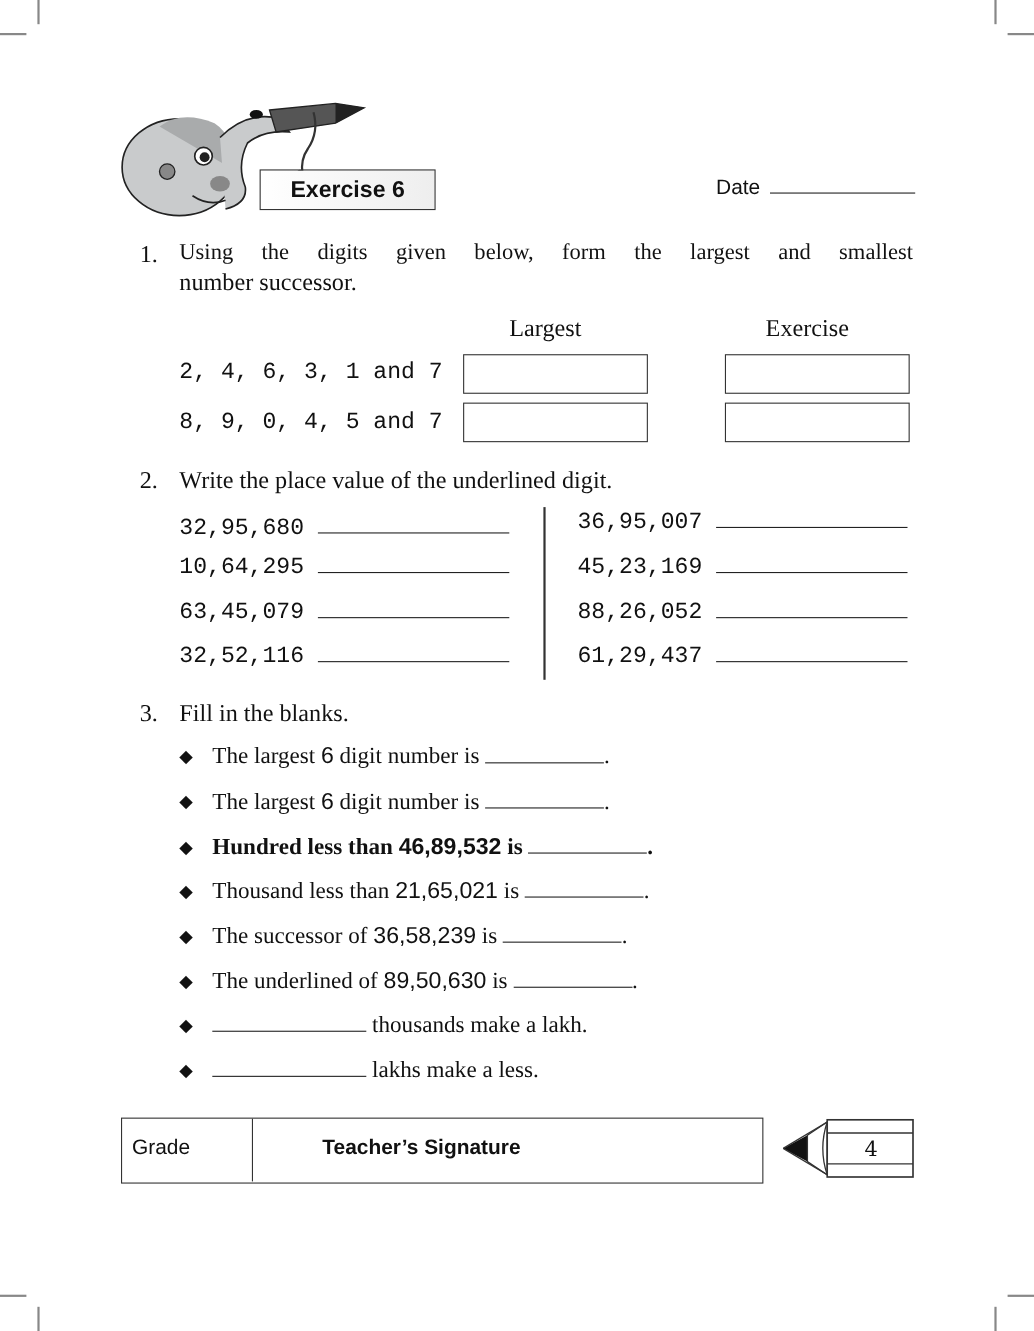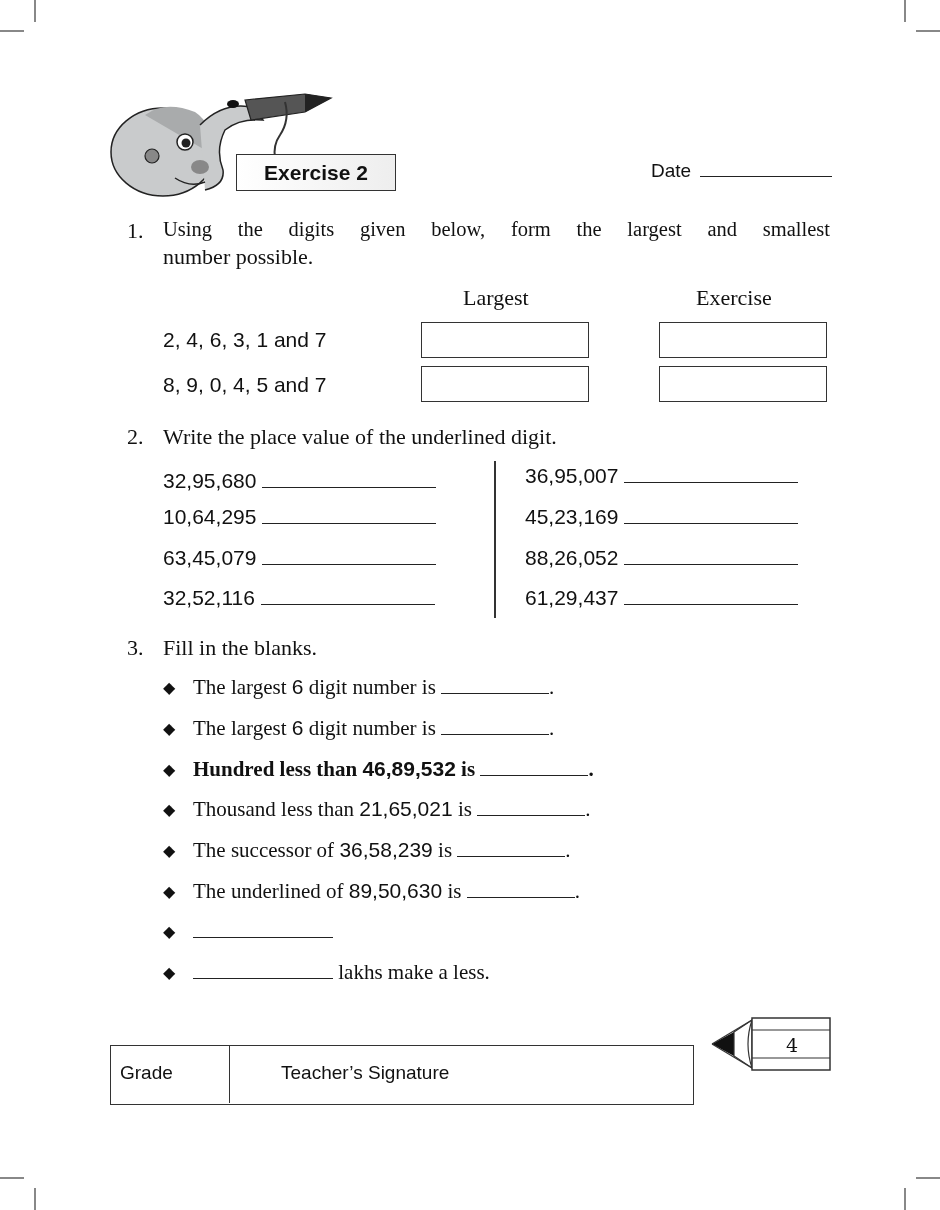--- a/index.html
+++ b/index.html
@@ -2,21 +2,21 @@
 <html><head>
 <meta charset="utf-8">
 <style>
   html,body{margin:0;padding:0;background:#fff;}
   body{width:940px;height:1210px;position:relative;overflow:hidden;color:#111;}
   .serif{font-family:"DejaVu Serif","Liberation Serif",serif;}
   .sans{font-family:"Liberation Sans","DejaVu Sans",sans-serif;text-align:center;}
   .abs{position:absolute;}
   .crop{position:absolute;background:#888;}
   .q{font-family:"Liberation Serif","DejaVu Serif",serif;font-size:22px;}
-  .num{font-family:Liberation Sans, sans-serif;font-size:21px;}
+  .num{font-family:Liberation Mono, monospace;font-size:21px;}
   .box{position:absolute;border:1.5px solid #333;background:#fff;width:166px;height:34px;}
   .line{display:inline-block;border-bottom:1.5px solid #222;vertical-align:baseline;}
   .bullet{position:absolute;left:163px;font-size:16px;}
   .fillrow{position:absolute;left:193px;font-family:"Liberation Serif",serif;font-size:21px;white-space:nowrap;}
   .fillrow .n{font-family:"Liberation Sans",sans-serif;}
   .pv{position:absolute;white-space:nowrap;}
 </style>
 </head>
 <body>
 
@@ -39,31 +39,31 @@
   <ellipse cx="95" cy="77" rx="9" ry="7" fill="#888"></ellipse>
   <path d="M70 88 Q85 98 100 92" fill="none" stroke="#222" stroke-width="1.5"></path>
   <ellipse cx="128" cy="14" rx="6" ry="4" fill="#111"></ellipse>
   <polygon points="140,10 200,4 226,8 200,22 146,30" fill="#555" stroke="#222" stroke-width="1.2"></polygon>
   <polygon points="200,4 226,8 200,22" fill="#222"></polygon>
   <path d="M180 12 Q185 30 175 45 Q168 55 170 68" fill="none" stroke="#333" stroke-width="2"></path>
   <circle cx="168" cy="68" r="3" fill="none" stroke="#333" stroke-width="1.5"></circle>
 </svg>
 
 <div class="abs sans" style="left:236px;top:154px;width:160px;height:37px;border:1.5px solid #333;background:linear-gradient(90deg,#fff,#eee);box-sizing:border-box;text-align:center;line-height:36px;font-weight:bold;font-size:21px;">
-  <span>Exercise 2</span>
+  <span>Exercise 6</span>
 </div>
 
 <div class="abs sans" style="left:651px;top:160px;font-size:19px;white-space:nowrap;">
   <span>Date</span>
   <span class="line" style="width:132px;margin-left:4px;"></span>
 </div>
 
 <div class="abs q" style="left:127px;top:218px;">1.</div>
 <div class="abs q" style="left:163px;top:218px;width:667px;text-align:justify;text-align-last:justify;white-space:nowrap;font-size:20.5px;">Using the digits given below, form the largest and smallest</div>
-<div class="abs q" style="left:163px;top:244px;">number possible.</div>
+<div class="abs q" style="left:163px;top:244px;">number successor.</div>
 <div class="abs q" style="left:463px;top:285px;">Largest</div>
 <div class="abs q" style="left:696px;top:285px;">Exercise</div>
 
 <div class="abs num" style="left:163px;top:328px;">2, 4, 6, 3, 1 and 7</div>
 <div class="box" style="left:421px;top:322px;"></div>
 <div class="box" style="left:659px;top:322px;"></div>
 
 <div class="abs num" style="left:163px;top:373px;">8, 9, 0, 4, 5 and 7</div>
 <div class="box" style="left:421px;top:366px;"></div>
 <div class="box" style="left:659px;top:366px;"></div>
@@ -98,30 +98,30 @@
 <span class="abs bullet" style="top:800px;">◆</span>
 <div class="fillrow" style="top:797px;"><span>Thousand less than </span><span class="n">21,65,021</span><span> is </span><span class="line" style="width:108px;"></span>.</div>
 
 <span class="abs bullet" style="top:841px;">◆</span>
 <div class="fillrow" style="top:838px;"><span>The successor of </span><span class="n">36,58,239</span><span> is </span><span class="line" style="width:108px;"></span>.</div>
 
 <span class="abs bullet" style="top:882px;">◆</span>
 <div class="fillrow" style="top:879px;"><span>The underlined of </span><span class="n">89,50,630</span><span> is </span><span class="line" style="width:108px;"></span>.</div>
 
 <span class="abs bullet" style="top:922px;">◆</span>
-<div class="fillrow" style="top:919px;"><span class="line" style="width:140px;"></span></div>
+<div class="fillrow" style="top:919px;"><span class="line" style="width:140px;"></span><span> thousands make a lakh.</span></div>
 
 <span class="abs bullet" style="top:963px;">◆</span>
 <div class="fillrow" style="top:960px;"><span class="line" style="width:140px;"></span><span> lakhs make a less.</span></div>
 
-<div class="abs" style="left:110px;top:1016px;width:584px;height:60px;border:1.5px solid #333;box-sizing:border-box;margin-top:29px;">
+<div class="abs" style="left:110px;top:1016px;width:584px;height:60px;border:1.5px solid #333;box-sizing:border-box;">
   <div class="abs sans" style="left:0;top:0;width:118px;height:57px;border-right:1.5px solid #333;">
     <span class="abs" style="left:9px;top:16px;font-size:19px;">Grade</span>
   </div>
-  <div class="abs sans" style="left:120px;top:0;width:460px;height:57px;">
+  <div class="abs sans" style="left:132px;top:0;width:460px;height:57px;font-weight:bold;">
     <span class="abs" style="left:50px;top:16px;font-size:19px;white-space:nowrap;">Teacher’s Signature</span>
   </div>
 </div>
 
 <svg class="abs" style="left:710px;top:1016px;" width="122" height="56" viewBox="0 0 122 56">
   <polygon points="2,28 24,16 24,40" fill="#111"></polygon>
   <polygon points="24,16 42,4 42,52 24,40" fill="#fff" stroke="#333" stroke-width="1.2"></polygon>
   <line x1="2" y1="28" x2="42" y2="4" stroke="#333" stroke-width="1.2"></line>
   <line x1="2" y1="28" x2="42" y2="52" stroke="#333" stroke-width="1.2"></line>
   <path d="M42 4 Q34 28 42 52" fill="none" stroke="#333" stroke-width="1.2"></path>

